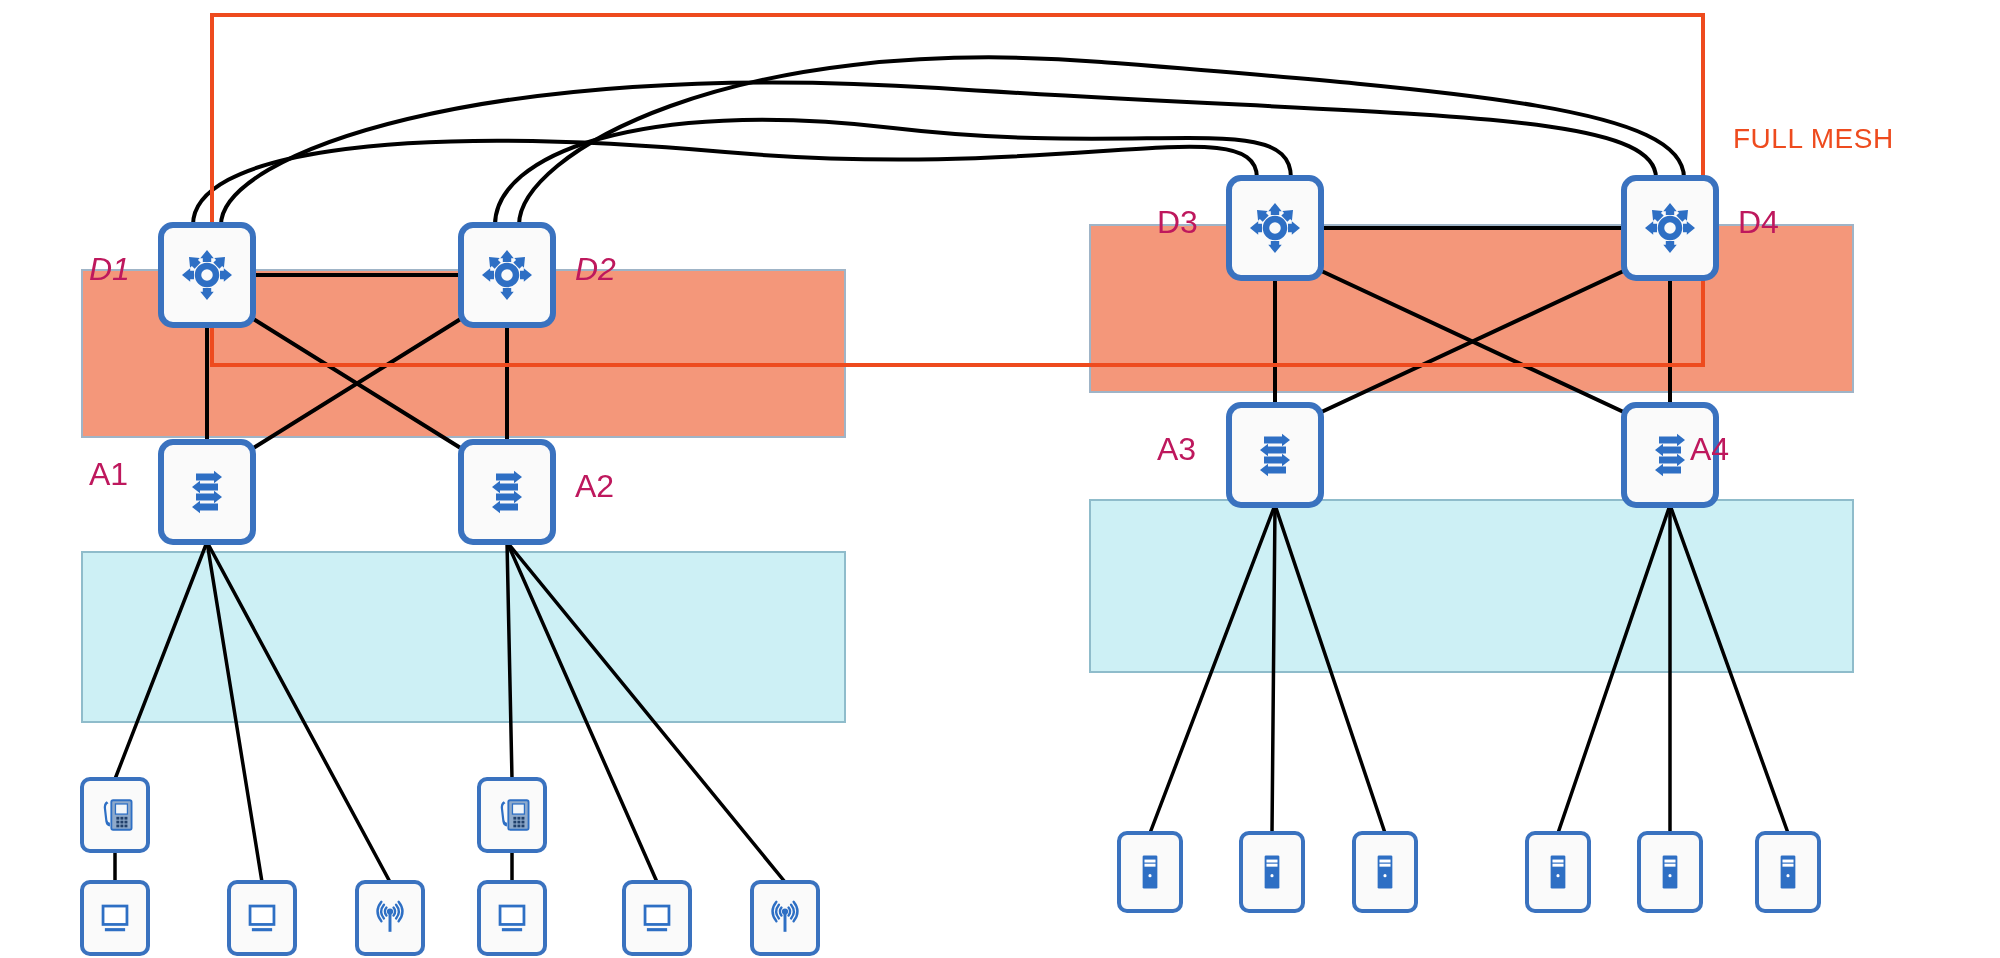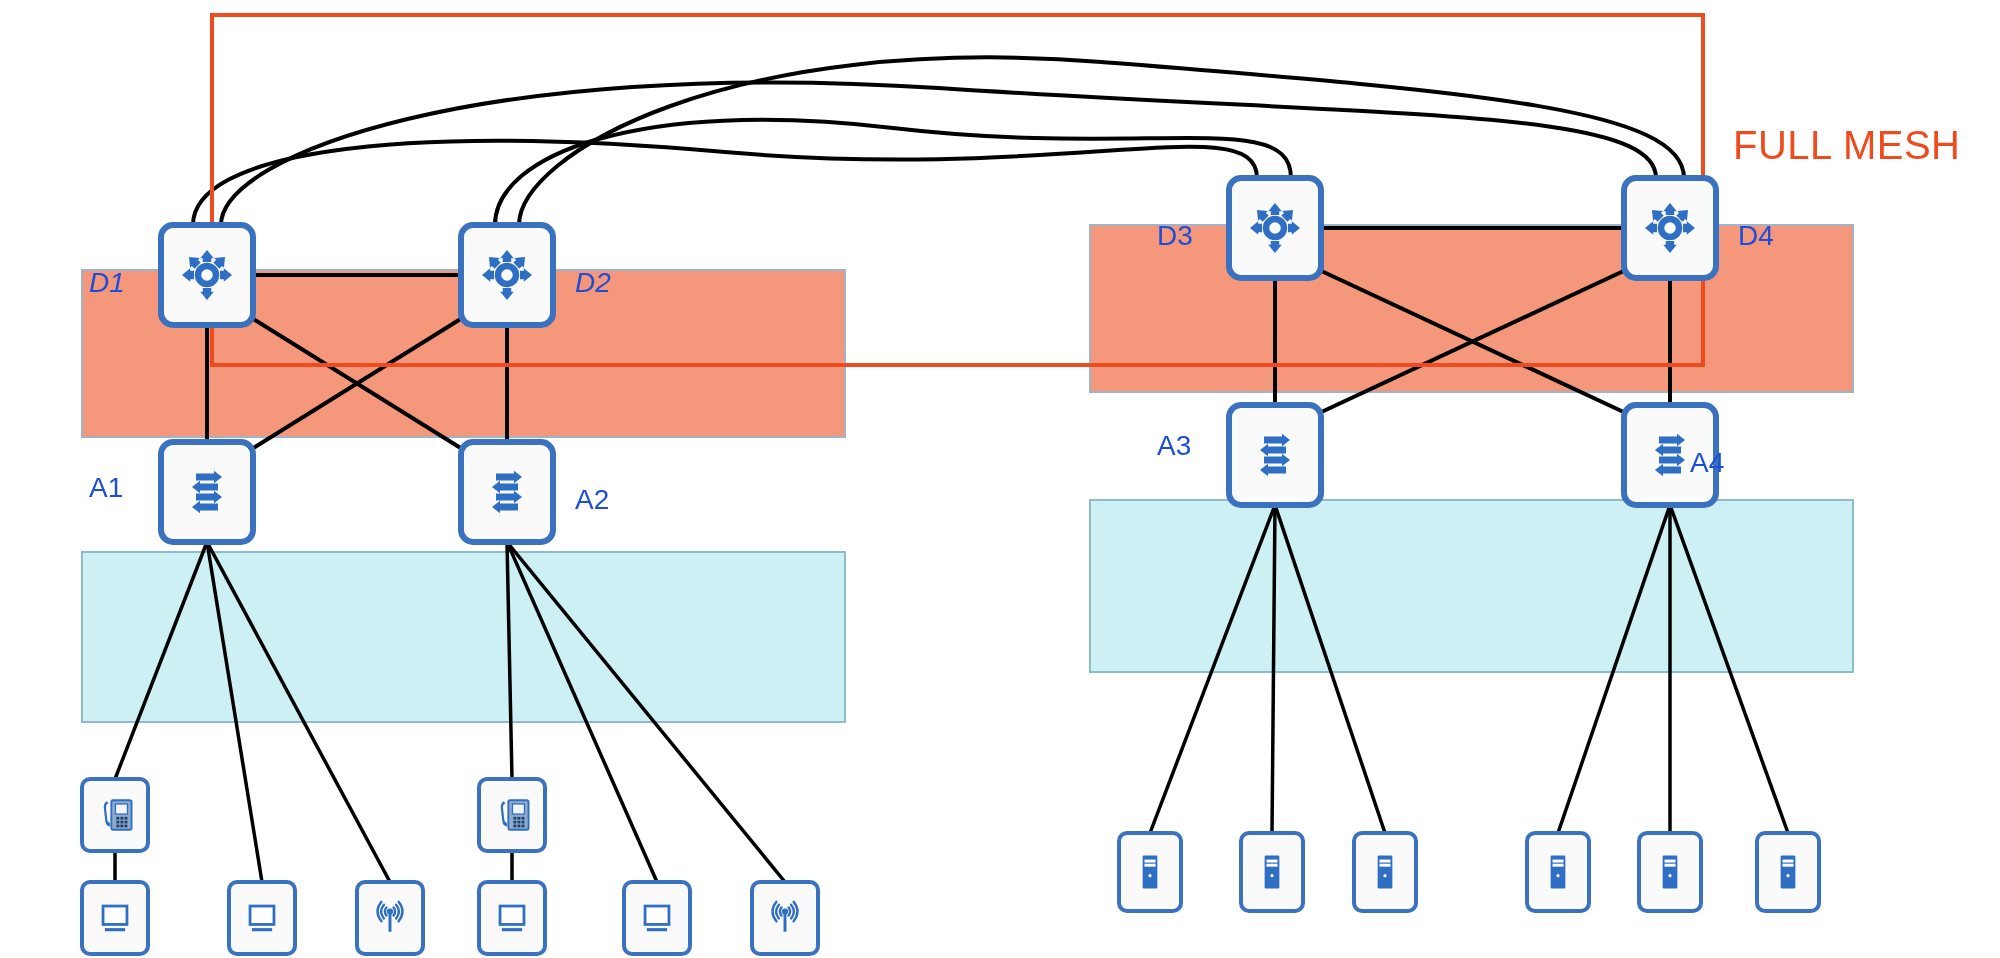--- a/index.html
+++ b/index.html
@@ -4,26 +4,26 @@
 <title>Campus Network Topology</title>
 <style>
   html,body{margin:0;padding:0;background:#ffffff;}
   body{
     font-family:"Liberation Sans","DejaVu Sans",sans-serif;
     width:2000px;height:958px;overflow:hidden;position:relative;
   }
   #stage{position:absolute;left:0;top:0;width:2000px;height:958px;}
   svg#canvas{position:absolute;left:0;top:0;width:2000px;height:958px;}
   .node-label{
-    position:absolute;font-size:28px;color:#1d4ed8;
+    position:absolute;font-size:32px;color:#be185d;
     font-family:"Liberation Sans","DejaVu Sans",sans-serif;
-    white-space:nowrap;line-height:1;margin-top:16px;
+    white-space:nowrap;line-height:1;
   }
   .mesh-label{
-    position:absolute;font-size:40px;color:#EE4B1E;
+    position:absolute;font-size:28px;color:#EE4B1E;
     font-family:"Liberation Sans","DejaVu Sans",sans-serif;
     white-space:nowrap;line-height:1;letter-spacing:.5px;
   }
 </style>
 </head>
 <body>
 
 <div id="stage">
   <svg id="canvas" viewBox="0 0 2000 958" xmlns="http://www.w3.org/2000/svg">
     <g id="layer-zones">
@@ -314,17 +314,17 @@
         </g>
       </g>
   </svg>
   <div id="layer-labels">
       <div class="node-label" style="top: 253px; left: 89px; font-style: italic;">D1</div>
       <div class="node-label" style="top: 253px; left: 575px; font-style: italic;">D2</div>
       <div class="node-label" style="top: 206px; left: 1157px;">D3</div>
       <div class="node-label" style="top: 206px; left: 1738px; text-align: right;">D4</div>
       <div class="node-label" style="top: 458px; left: 89px;">A1</div>
       <div class="node-label" style="top: 470px; left: 575px;">A2</div>
-      <div class="node-label" style="top: 416px; left: 1157px;">A3</div>
+      <div class="node-label" style="top: 433px; left: 1157px;">A3</div>
       <div class="node-label" style="top: 433px; left: 1690px;">A4</div>
       <div class="mesh-label" style="left: 1733px; top: 125px; color: rgb(238, 75, 30);">FULL MESH</div>
     </div>
 </div>
 
 </body></html>

